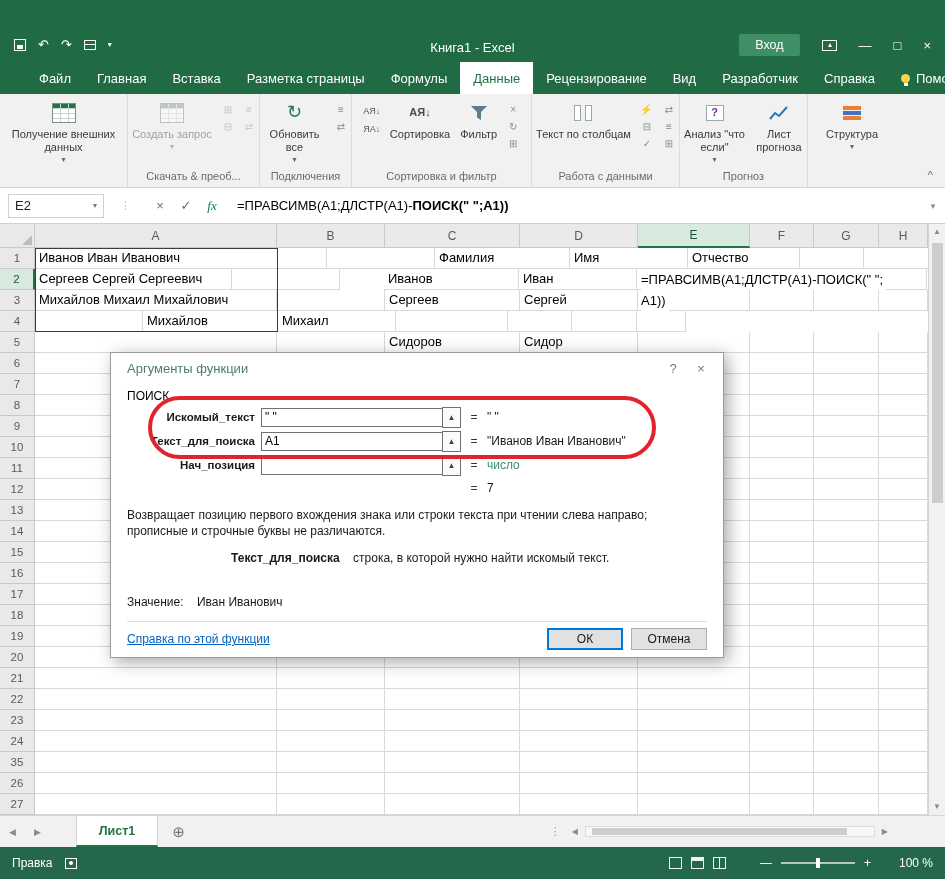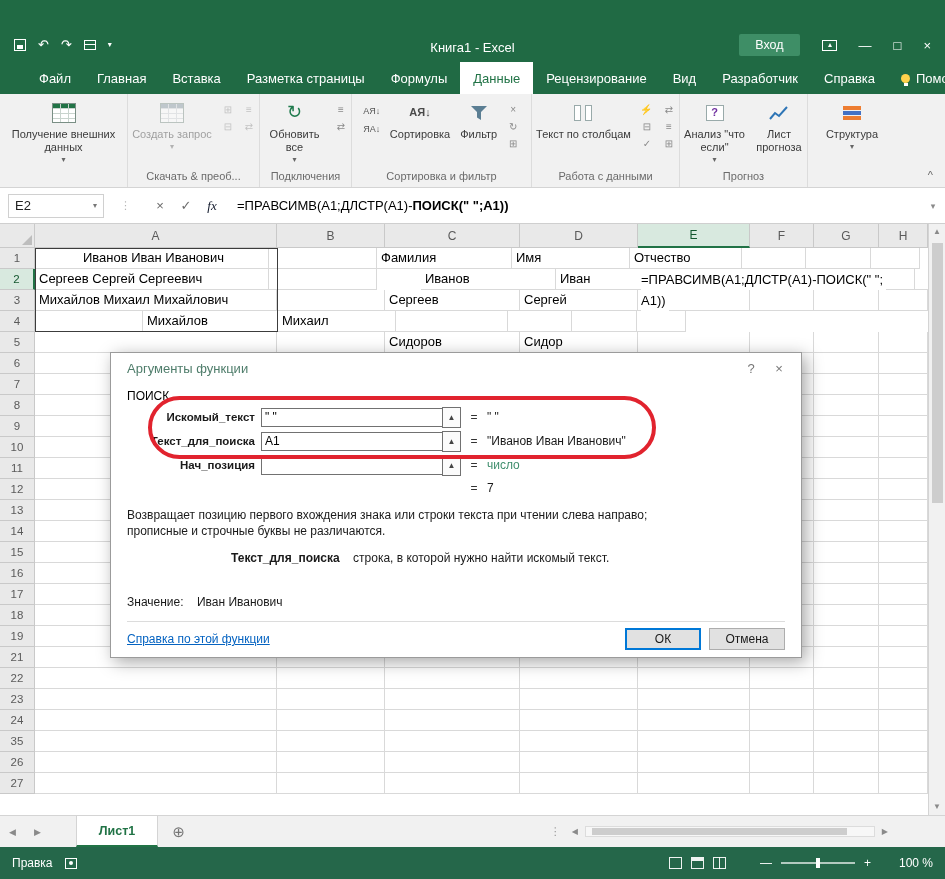--- a/index.html
+++ b/index.html
@@ -53,21 +53,21 @@
   .leftcol{display:flex;flex-direction:column;gap:2px;padding-top:6px}
   .chevwrap{flex:1;position:relative}
   .collapse{position:absolute;right:12px;bottom:6px;color:#666;font-size:11px}
 
   
   .fbar{position:absolute;left:0;top:188px;width:945px;height:36px;background:#fff;border-bottom:1px solid #cfcfcf;display:flex;align-items:center;font-size:13px}
   .namebox{width:96px;height:24px;margin-left:8px;border:1px solid #d0d0d0;display:flex;align-items:center;justify-content:space-between;padding:0 6px;color:#222}
   .nb-dd{font-size:8px;color:#777}
   .fbar-dots{color:#b5b5b5;margin:0 16px;font-size:11px}
   .fbar-btn{width:26px;text-align:center;color:#6a6a6a}
-  .fbar-btn.fx{font-style:italic;font-family:"Liberation Serif",serif;color:#0f172a}
+  .fbar-btn.fx{font-style:italic;font-family:"Liberation Serif",serif;color:#0f766e}
   .formula-text{flex:1;padding-left:12px;color:#000;white-space:nowrap;overflow:hidden}
   .fbar-dd{width:24px;text-align:center;color:#8a8a8a;font-size:9px}
 
   
   .gridwrap{position:absolute;left:0;top:224px;width:928px;height:591px;background:#fff;overflow:hidden}
   .ghead{display:flex;height:24px}
   .gcorner{width:35px;flex:0 0 35px;background:#e9e9e9;border-right:1px solid #c9c9c9;border-bottom:1px solid #c9c9c9;position:relative}
   .gcorner::after{content:"";position:absolute;right:2px;bottom:2px;border-left:10px solid transparent;border-bottom:10px solid #bdbdbd}
   .chdr{height:24px;line-height:24px;text-align:center;font-size:12px;color:#5a5a5a;background:#e9e9e9;border-right:1px solid #c9c9c9;border-bottom:1px solid #c9c9c9;flex:0 0 auto}
   .chdr.sel{background:#d8e9df;color:#14572f;border-bottom:2px solid #217346;line-height:22px}
@@ -106,21 +106,21 @@
   .st-spacer{flex:1}
   .view-ic{width:13px;height:12px;border:1px solid rgba(255,255,255,.92);display:inline-block;margin-left:9px}
   .view-ic.v2{border-top-width:4px}
   .view-ic.v3{background:linear-gradient(to right,transparent 0 5px,rgba(255,255,255,.92) 5px 6px,transparent 6px)}
   .zoom-minus{margin-left:34px;font-size:12px}
   .zoom-track{width:74px;height:2px;background:rgba(255,255,255,.65);margin:0 9px;position:relative}
   .zoom-thumb{position:absolute;left:35px;top:-4px;width:4px;height:10px;background:#fff}
   .zoom-label{margin-left:18px;min-width:44px;text-align:right}
 
   
-  .dialog{position:absolute;left:110px;top:352px;width:692px;height:306px;background:#fff;border:1px solid #9b9b9b;box-shadow:4px 4px 16px rgba(0,0,0,.35);z-index:50;font-size:12px;color:#1a1a1a}
+  .dialog{position:absolute;left:110px;top:352px;width:614px;height:306px;background:#fff;border:1px solid #9b9b9b;box-shadow:4px 4px 16px rgba(0,0,0,.35);z-index:50;font-size:12px;color:#1a1a1a}
   .dlg-titlerow{height:30px;display:flex;align-items:center;padding:0 8px 0 16px}
   .dlg-title{flex:1;color:#4f7d6b;font-size:13px}
   .dlg-btn{width:28px;text-align:center;color:#777;font-size:13px}
   .dlg-body{padding:0 16px;position:relative}
   .fn-name{margin-top:6px;height:16px;font-size:12px;color:#000}
   .frow{display:flex;align-items:center;height:24px}
   .flabel{width:134px;text-align:right;font-weight:bold;padding-right:6px;white-space:nowrap;font-size:11.5px}
   .finput{width:182px;height:19px;border:1px solid #717171;font-size:12px;padding:0 3px;font-family:"Liberation Sans",sans-serif;background:#fff}
   .fspin{width:19px;height:21px;border:1px solid #717171;background:#fbfbfb;margin-left:-1px;font-size:8px;color:#444;display:flex;align-items:center;justify-content:center}
   .feq{width:26px;text-align:center;color:#333}
@@ -352,32 +352,32 @@
         <div class="chdr" style="width: 135px;">C</div>
         <div class="chdr" style="width: 118px;">D</div>
         <div class="chdr sel" style="width: 112px;">E</div>
         <div class="chdr" style="width: 64px;">F</div>
         <div class="chdr" style="width: 65px;">G</div>
         <div class="chdr" style="width: 49px;">H</div>
       </div>
     <div id="grows">
         <div class="grow">
           <div class="rhdr">1</div>
-          <div class="cell" style="width: 234px; text-align: center;">Иванов Иван Иванович</div>
+          <div class="cell" style="width: 292px;">Иванов Иван Иванович</div>
           <div class="cell" style="width: 108px;"></div>
           <div class="cell" style="width: 135px;">Фамилия</div>
           <div class="cell" style="width: 118px;">Имя</div>
           <div class="cell" style="width: 112px;">Отчество</div>
           <div class="cell" style="width: 64px;"></div>
           <div class="cell" style="width: 65px;"></div>
           <div class="cell" style="width: 49px;"></div>
         </div>
         <div class="grow">
           <div class="rhdr sel">2</div>
-          <div class="cell" style="width: 234px;">Сергеев Сергей Сергеевич</div>
+          <div class="cell" style="width: 197px;">Сергеев Сергей Сергеевич</div>
           <div class="cell" style="width: 108px;"></div>
           <div class="cell" style="width: 135px; margin-left: 44px;">Иванов</div>
           <div class="cell" style="width: 118px;">Иван</div>
           <div class="cell" style="width: 112px;"></div>
           <div class="cell" style="width: 64px;"></div>
           <div class="cell" style="width: 65px;"></div>
           <div class="cell" style="width: 49px;"></div>
         </div>
         <div class="grow">
           <div class="rhdr">3</div>
@@ -549,20 +549,31 @@
           <div class="cell" style="width: 108px;"></div>
           <div class="cell" style="width: 135px;"></div>
           <div class="cell" style="width: 118px;"></div>
           <div class="cell" style="width: 112px;"></div>
           <div class="cell" style="width: 64px;"></div>
           <div class="cell" style="width: 65px;"></div>
           <div class="cell" style="width: 49px;"></div>
         </div>
         <div class="grow">
           <div class="rhdr">19</div>
+          <div class="cell" style="width: 242px;"></div>
+          <div class="cell" style="width: 108px;"></div>
+          <div class="cell" style="width: 135px;"></div>
+          <div class="cell" style="width: 118px;"></div>
+          <div class="cell" style="width: 112px;"></div>
+          <div class="cell" style="width: 64px;"></div>
+          <div class="cell" style="width: 65px;"></div>
+          <div class="cell" style="width: 49px;"></div>
+        </div>
+        <div class="grow">
+          <div class="rhdr">20</div>
           <div class="cell" style="width: 242px;"></div>
           <div class="cell" style="width: 108px;"></div>
           <div class="cell" style="width: 135px;"></div>
           <div class="cell" style="width: 118px;"></div>
           <div class="cell" style="width: 112px;"></div>
           <div class="cell" style="width: 64px;"></div>
           <div class="cell" style="width: 65px;"></div>
           <div class="cell" style="width: 49px;"></div>
         </div>
         <div class="grow">

